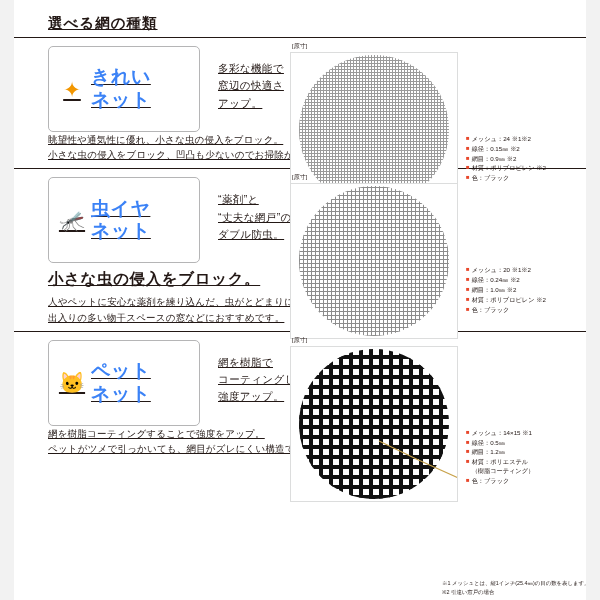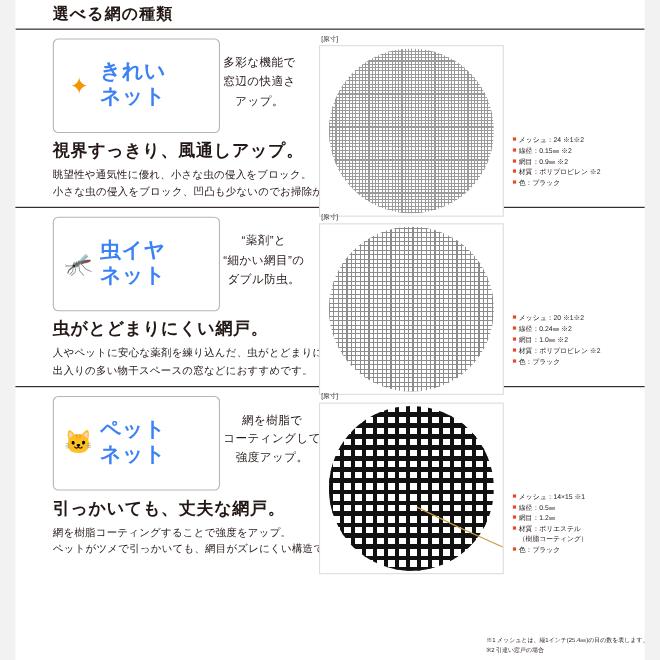--- a/index.html
+++ b/index.html
@@ -13,21 +13,22 @@
     font-family: "Liberation Sans", sans-serif;
     color: #231815;
     overflow: hidden;
     position: relative;
   }
   .page {
     position: relative;
     width: 600px;
     height: 600px;
     box-sizing: border-box;
-    padding: 3px 14px 0 14px;
+    padding: 14px 14px 0 14px;
+    text-decoration: underline;
   }
   
   .page-title {
     font-size: 14.5px;
     font-weight: bold;
     letter-spacing: 1px;
     color: #231815;
     padding-left: 34px;
     margin-bottom: 4px;
   }
@@ -80,25 +81,24 @@
     line-height: 1.2;
     letter-spacing: 0.5px;
     white-space: pre-line;
     margin-left: 4px;
     color: #3b82f6;
   }
   .lead {
     font-size: 10.5px;
     line-height: 1.65;
     white-space: pre-line;
-    margin-left: 3px;
+    margin-left: 18px;
     margin-top: 14px;
     color: #231815;
     letter-spacing: 0.4px;
-    text-align: center;
   }
 
   
   .headline {
     font-size: 15.5px;
     font-weight: bold;
     letter-spacing: 0.6px;
     margin: 6px 0 4px 34px;
     color: #231815;
   }
@@ -258,56 +258,55 @@
     </div>
 
     <div class="specs">
       <div class="spec-row"><span class="spec-bullet">■</span><span>メッシュ：24 ※1※2</span></div>
       <div class="spec-row"><span class="spec-bullet">■</span><span>線径：0.15㎜ ※2</span></div>
       <div class="spec-row"><span class="spec-bullet">■</span><span>網目：0.9㎜ ※2</span></div>
       <div class="spec-row"><span class="spec-bullet">■</span><span>材質：ポリプロピレン ※2</span></div>
       <div class="spec-row"><span class="spec-bullet">■</span><span>色：ブラック</span></div>
     </div>
 
-    <div class="headline">視界すっきり、風通しアップ。</div>
     <div class="body-text">眺望性や通気性に優れ、小さな虫の侵入をブロック。
 小さな虫の侵入をブロック、凹凸も少ないのでお掃除がカンタンです。</div>
     <hr class="section-rule">
   </div>
 
   <div class="section">
     <div class="sec-top">
       <div class="badge">
         <span class="badge-icon">🦟</span>
         <span class="badge-label">虫イヤ
 ネット</span>
       </div>
       <div class="lead">“薬剤”と
-“細かい網目”の
+“丈夫な網戸”の
 ダブル防虫。</div>
     </div>
 
     <div class="swatch-wrap">
       <div class="swatch-caption">[原寸]</div>
       <div class="swatch-frame">
         <div class="swatch-circle">
           <div class="mesh-mid"></div>
         </div>
       </div>
     </div>
 
     <div class="specs">
       <div class="spec-row"><span class="spec-bullet">■</span><span>メッシュ：20 ※1※2</span></div>
       <div class="spec-row"><span class="spec-bullet">■</span><span>線径：0.24㎜ ※2</span></div>
       <div class="spec-row"><span class="spec-bullet">■</span><span>網目：1.0㎜ ※2</span></div>
       <div class="spec-row"><span class="spec-bullet">■</span><span>材質：ポリプロピレン ※2</span></div>
       <div class="spec-row"><span class="spec-bullet">■</span><span>色：ブラック</span></div>
     </div>
 
-    <div class="headline">虫がとどまりにくい網戸。</div>
+    <div class="headline">小さな虫の侵入をブロック。</div>
     <div class="body-text">人やペットに安心な薬剤を練り込んだ、虫がとどまりにくい網戸。
 出入りの多い物干スペースの窓などにおすすめです。</div>
     <hr class="section-rule">
   </div>
 
   <div class="section">
     <div class="sec-top">
       <div class="badge">
         <span class="badge-icon">🐱</span>
         <span class="badge-label">ペット
@@ -332,20 +331,19 @@
 
     <div class="specs">
       <div class="spec-row"><span class="spec-bullet">■</span><span>メッシュ：14×15 ※1</span></div>
       <div class="spec-row"><span class="spec-bullet">■</span><span>線径：0.5㎜</span></div>
       <div class="spec-row"><span class="spec-bullet">■</span><span>網目：1.2㎜</span></div>
       <div class="spec-row"><span class="spec-bullet">■</span><span>材質：ポリエステル
 （樹脂コーティング）</span></div>
       <div class="spec-row"><span class="spec-bullet">■</span><span>色：ブラック</span></div>
     </div>
 
-    <div class="headline">引っかいても、丈夫な網戸。</div>
     <div class="body-text">網を樹脂コーティングすることで強度をアップ。
 ペットがツメで引っかいても、網目がズレにくい構造です。</div>
   </div>
 
   <div class="footnotes">※1 メッシュとは、縦1インチ(25.4㎜)の目の数を表します。
 ※2 引違い窓戸の場合</div>
 </div>
 
 </body></html>

